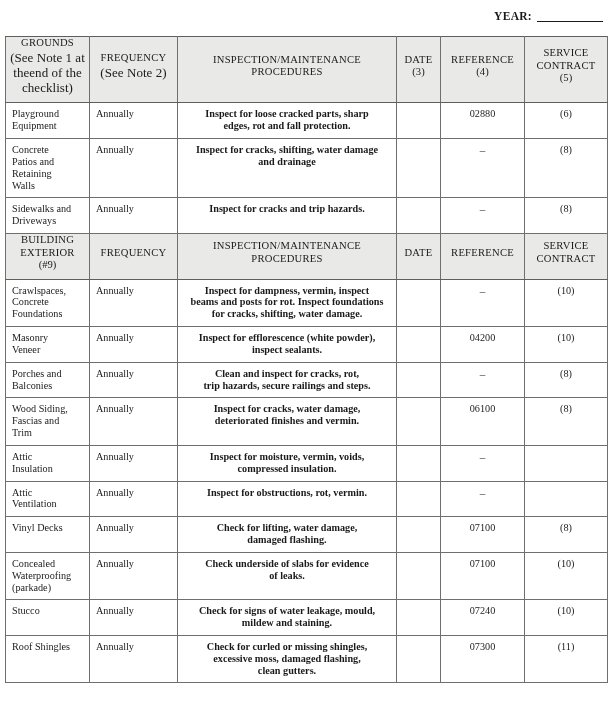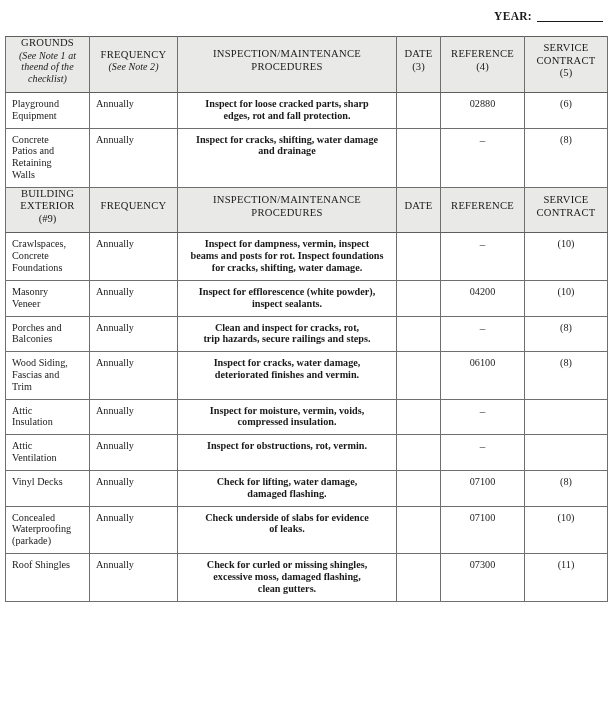--- a/index.html
+++ b/index.html
@@ -80,24 +80,23 @@
     border-bottom: 1.8px solid #5e5e5e;
   }
   tr.section-head .h-main {
     display: block;
     font-size: 10.6px;
     letter-spacing: 0.25px;
     line-height: 1.18;
   }
   tr.section-head .h-sub {
     display: block;
-    font-size: 10px;
+    font-size: 13px;
     line-height: 1.18;
     letter-spacing: 0.05px;
-    font-style: italic;
   }
   tr.section-head .h-num {
     display: block;
     font-size: 10.6px;
     line-height: 1.18;
   }
 
   
   .cell-item { text-align: left; }
   .cell-freq { text-align: left; }
@@ -175,20 +174,29 @@
 Patios and
 Retaining
 Walls</td>
             <td class="cell-freq nowrapline">Annually</td>
             <td class="cell-proc nowrapline">Inspect for cracks, shifting, water damage
 and drainage</td>
             <td class="cell-date nowrapline"></td>
             <td class="cell-ref nowrapline dash">–</td>
             <td class="cell-svc nowrapline">(8)</td>
           </tr>
+          <tr>
+            <td class="cell-item nowrapline">Sidewalks and
+Driveways</td>
+            <td class="cell-freq nowrapline">Annually</td>
+            <td class="cell-proc nowrapline">Inspect for cracks and trip hazards.</td>
+            <td class="cell-date nowrapline"></td>
+            <td class="cell-ref nowrapline dash">–</td>
+            <td class="cell-svc nowrapline">(8)</td>
+          </tr>
           <tr class="section-head">
             <td>
               <span class="h-main">BUILDING
 EXTERIOR</span>
               <span class="h-num">(#9)</span>
             </td>
             <td>
               <span class="h-main">FREQUENCY</span>
             </td>
             <td>
@@ -282,20 +290,29 @@
 Waterproofing
 (parkade)</td>
             <td class="cell-freq nowrapline">Annually</td>
             <td class="cell-proc nowrapline">Check underside of slabs for evidence
 of leaks.</td>
             <td class="cell-date nowrapline"></td>
             <td class="cell-ref nowrapline">07100</td>
             <td class="cell-svc nowrapline">(10)</td>
           </tr>
           <tr>
+            <td class="cell-item nowrapline">Stucco</td>
+            <td class="cell-freq nowrapline">Annually</td>
+            <td class="cell-proc nowrapline">Check for signs of water leakage, mould,
+mildew and staining.</td>
+            <td class="cell-date nowrapline"></td>
+            <td class="cell-ref nowrapline">07240</td>
+            <td class="cell-svc nowrapline">(10)</td>
+          </tr>
+          <tr>
             <td class="cell-item nowrapline">Roof Shingles</td>
             <td class="cell-freq nowrapline">Annually</td>
             <td class="cell-proc nowrapline">Check for curled or missing shingles,
 excessive moss, damaged flashing,
 clean gutters.</td>
             <td class="cell-date nowrapline"></td>
             <td class="cell-ref nowrapline">07300</td>
             <td class="cell-svc nowrapline">(11)</td>
           </tr>
         </tbody>

